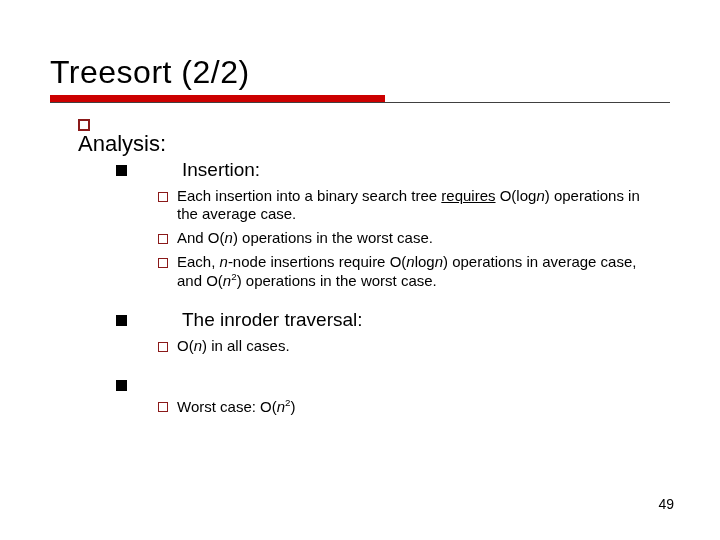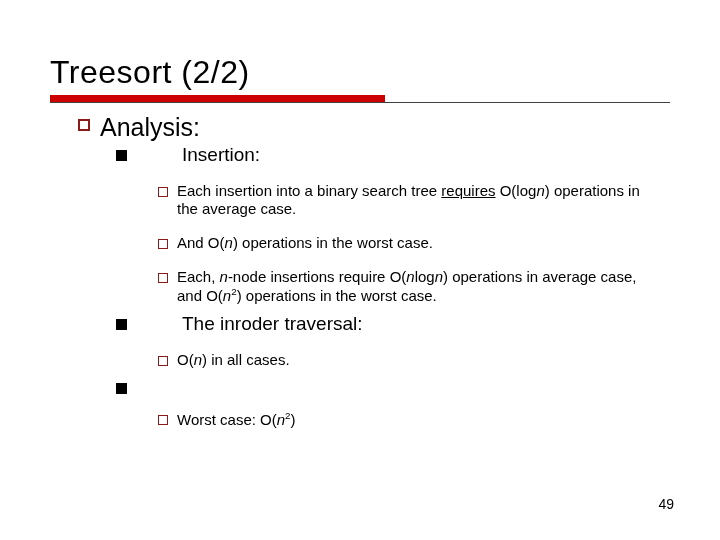--- a/index.html
+++ b/index.html
@@ -30,38 +30,39 @@
     width: 335px;
     margin-bottom: 0px;
   }
   .rule-thin {
     height: 1px;
     background: #404040;
     width: 100%;
     margin-bottom: 10px;
   }
   .lvl1 {
-    font-size: 25px;
+    font-size: 22px;
     margin-left: 28px;
     margin-top: 6px;
+    flex-direction: column;
   }
   .lvl2 {
     font-size: 19px;
     margin-left: 66px;
     margin-top: 2px;
     gap: 45px;
   }
   .lvl3 {
     font-size: 15px;
     margin-left: 108px;
-    margin-top: 16px;
+    margin-top: 6px;
     line-height: 1.20;
     padding-right: 20px;
   }
-  .gap { margin-top: 8px; }
+  .gap { margin-top: 19px; }
   .row {
     display: flex;
     align-items: flex-start;
   }
   .bullet-open {
     display: inline-block;
     width: 12px; height: 12px;
     border: 2px solid #8b1a1a;
     box-sizing: border-box;
     margin-right: 10px;

